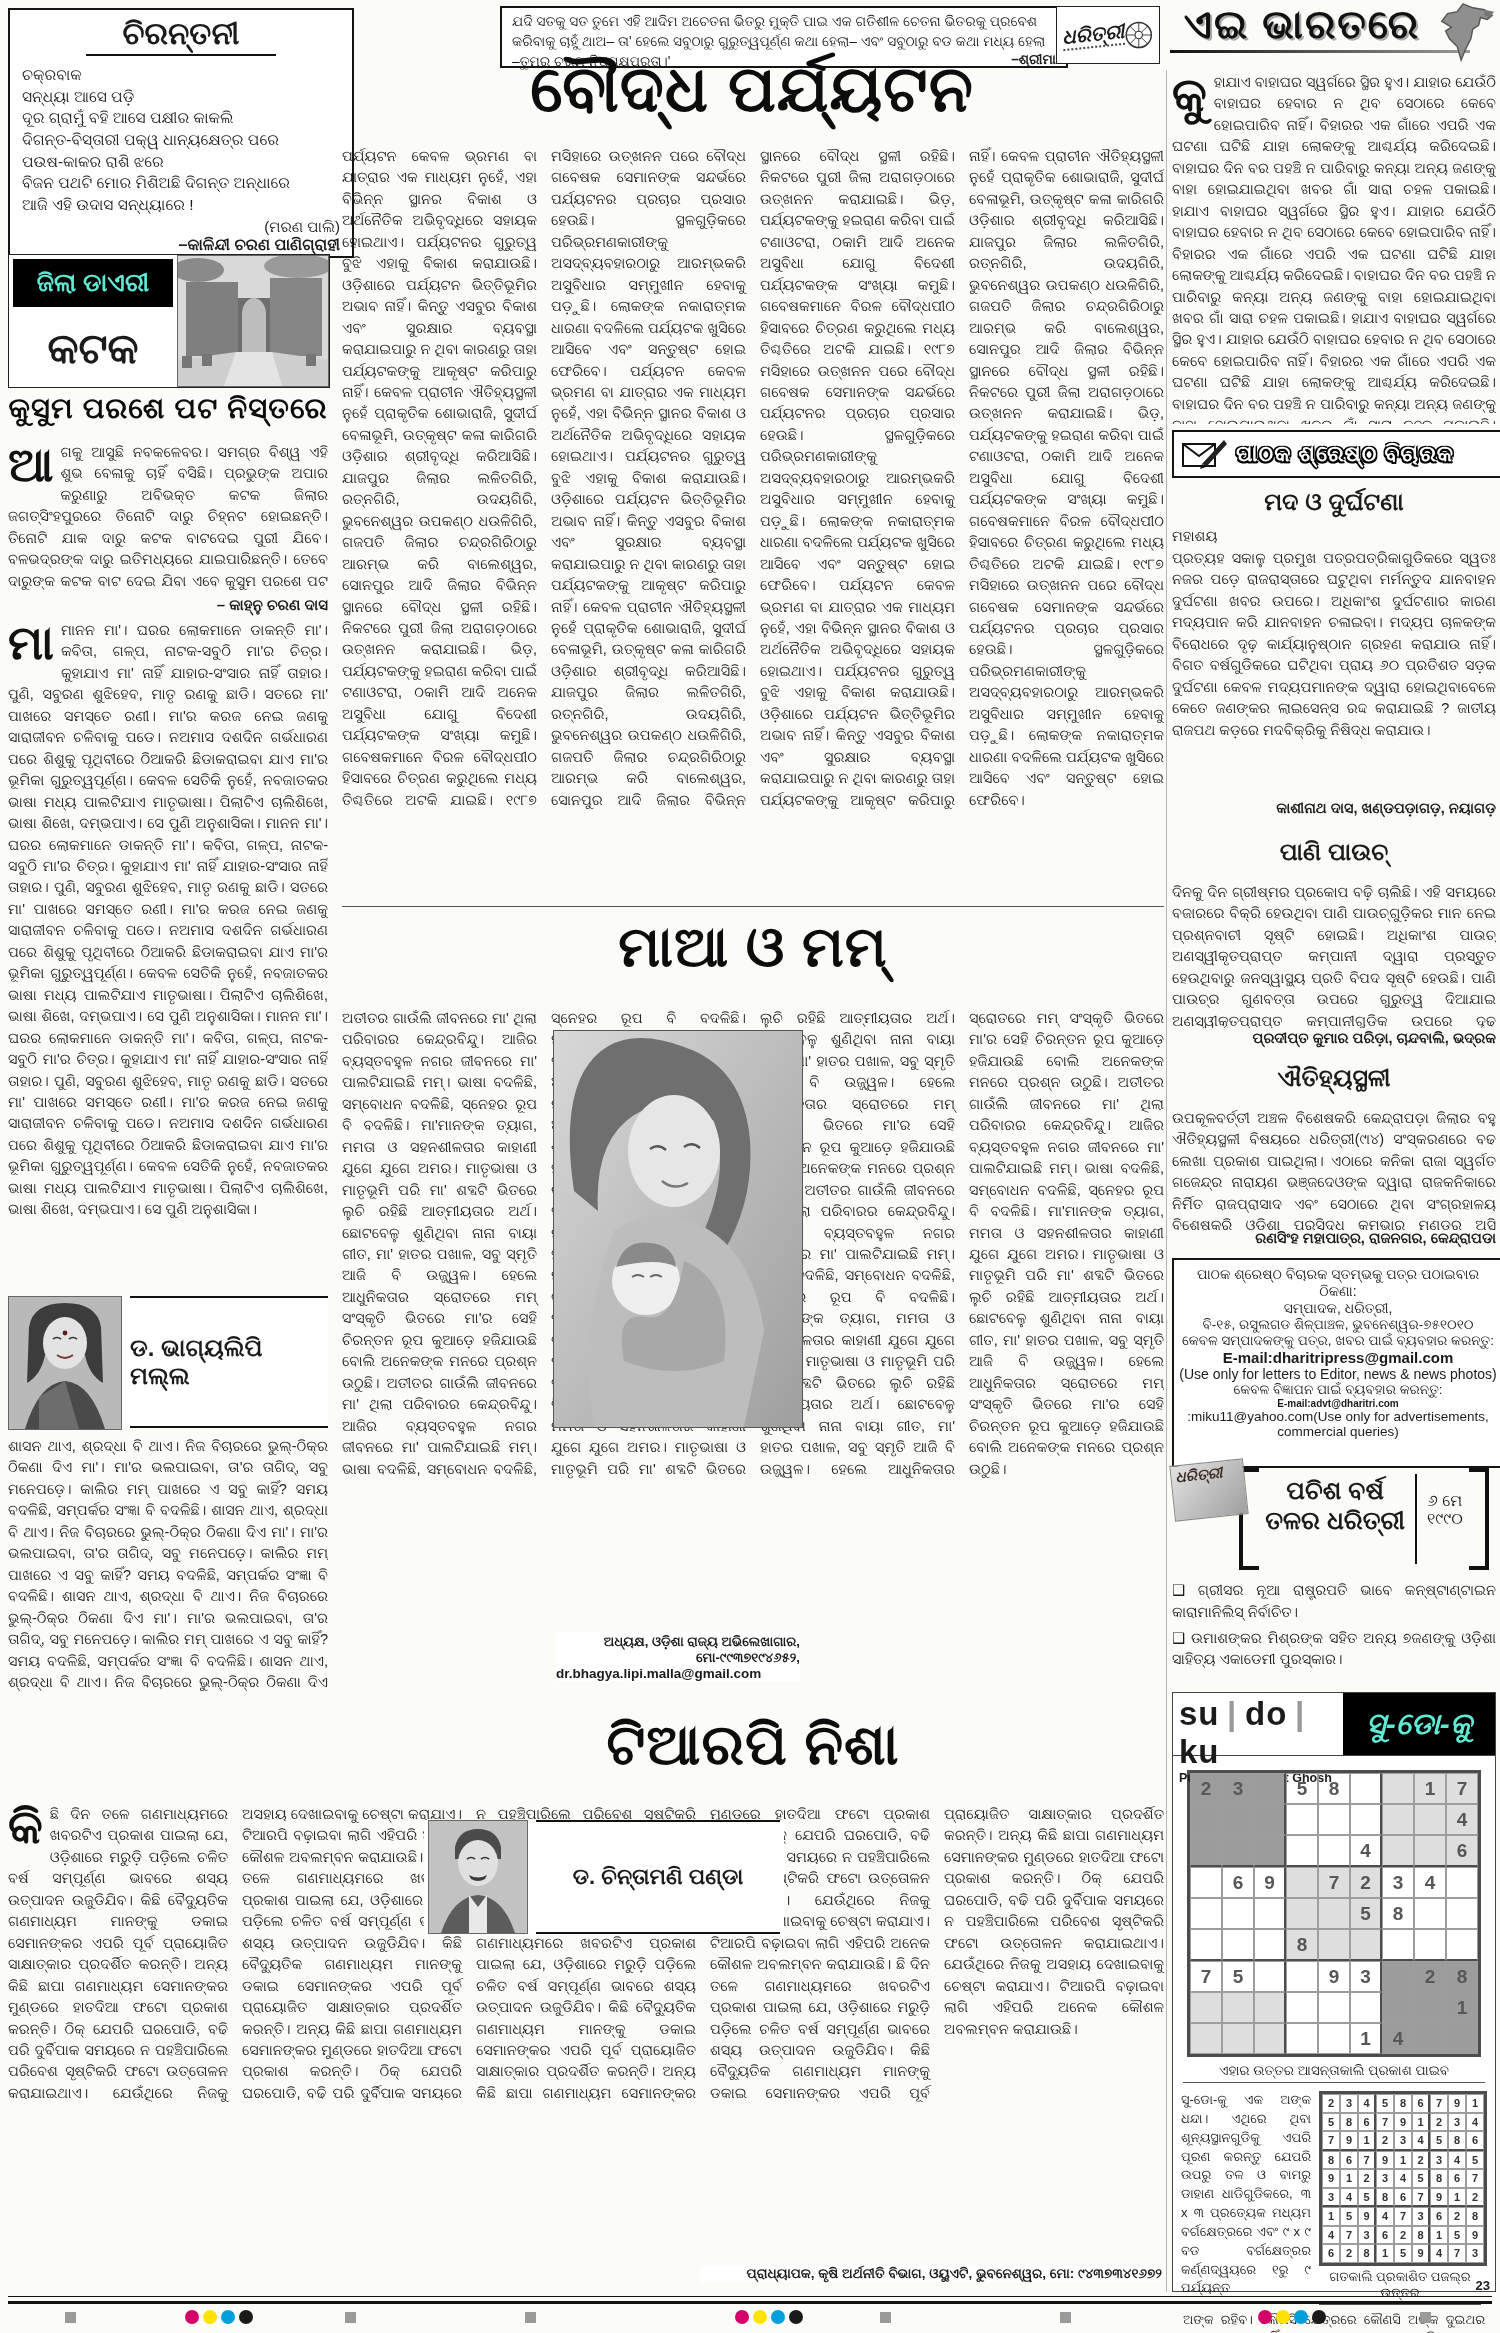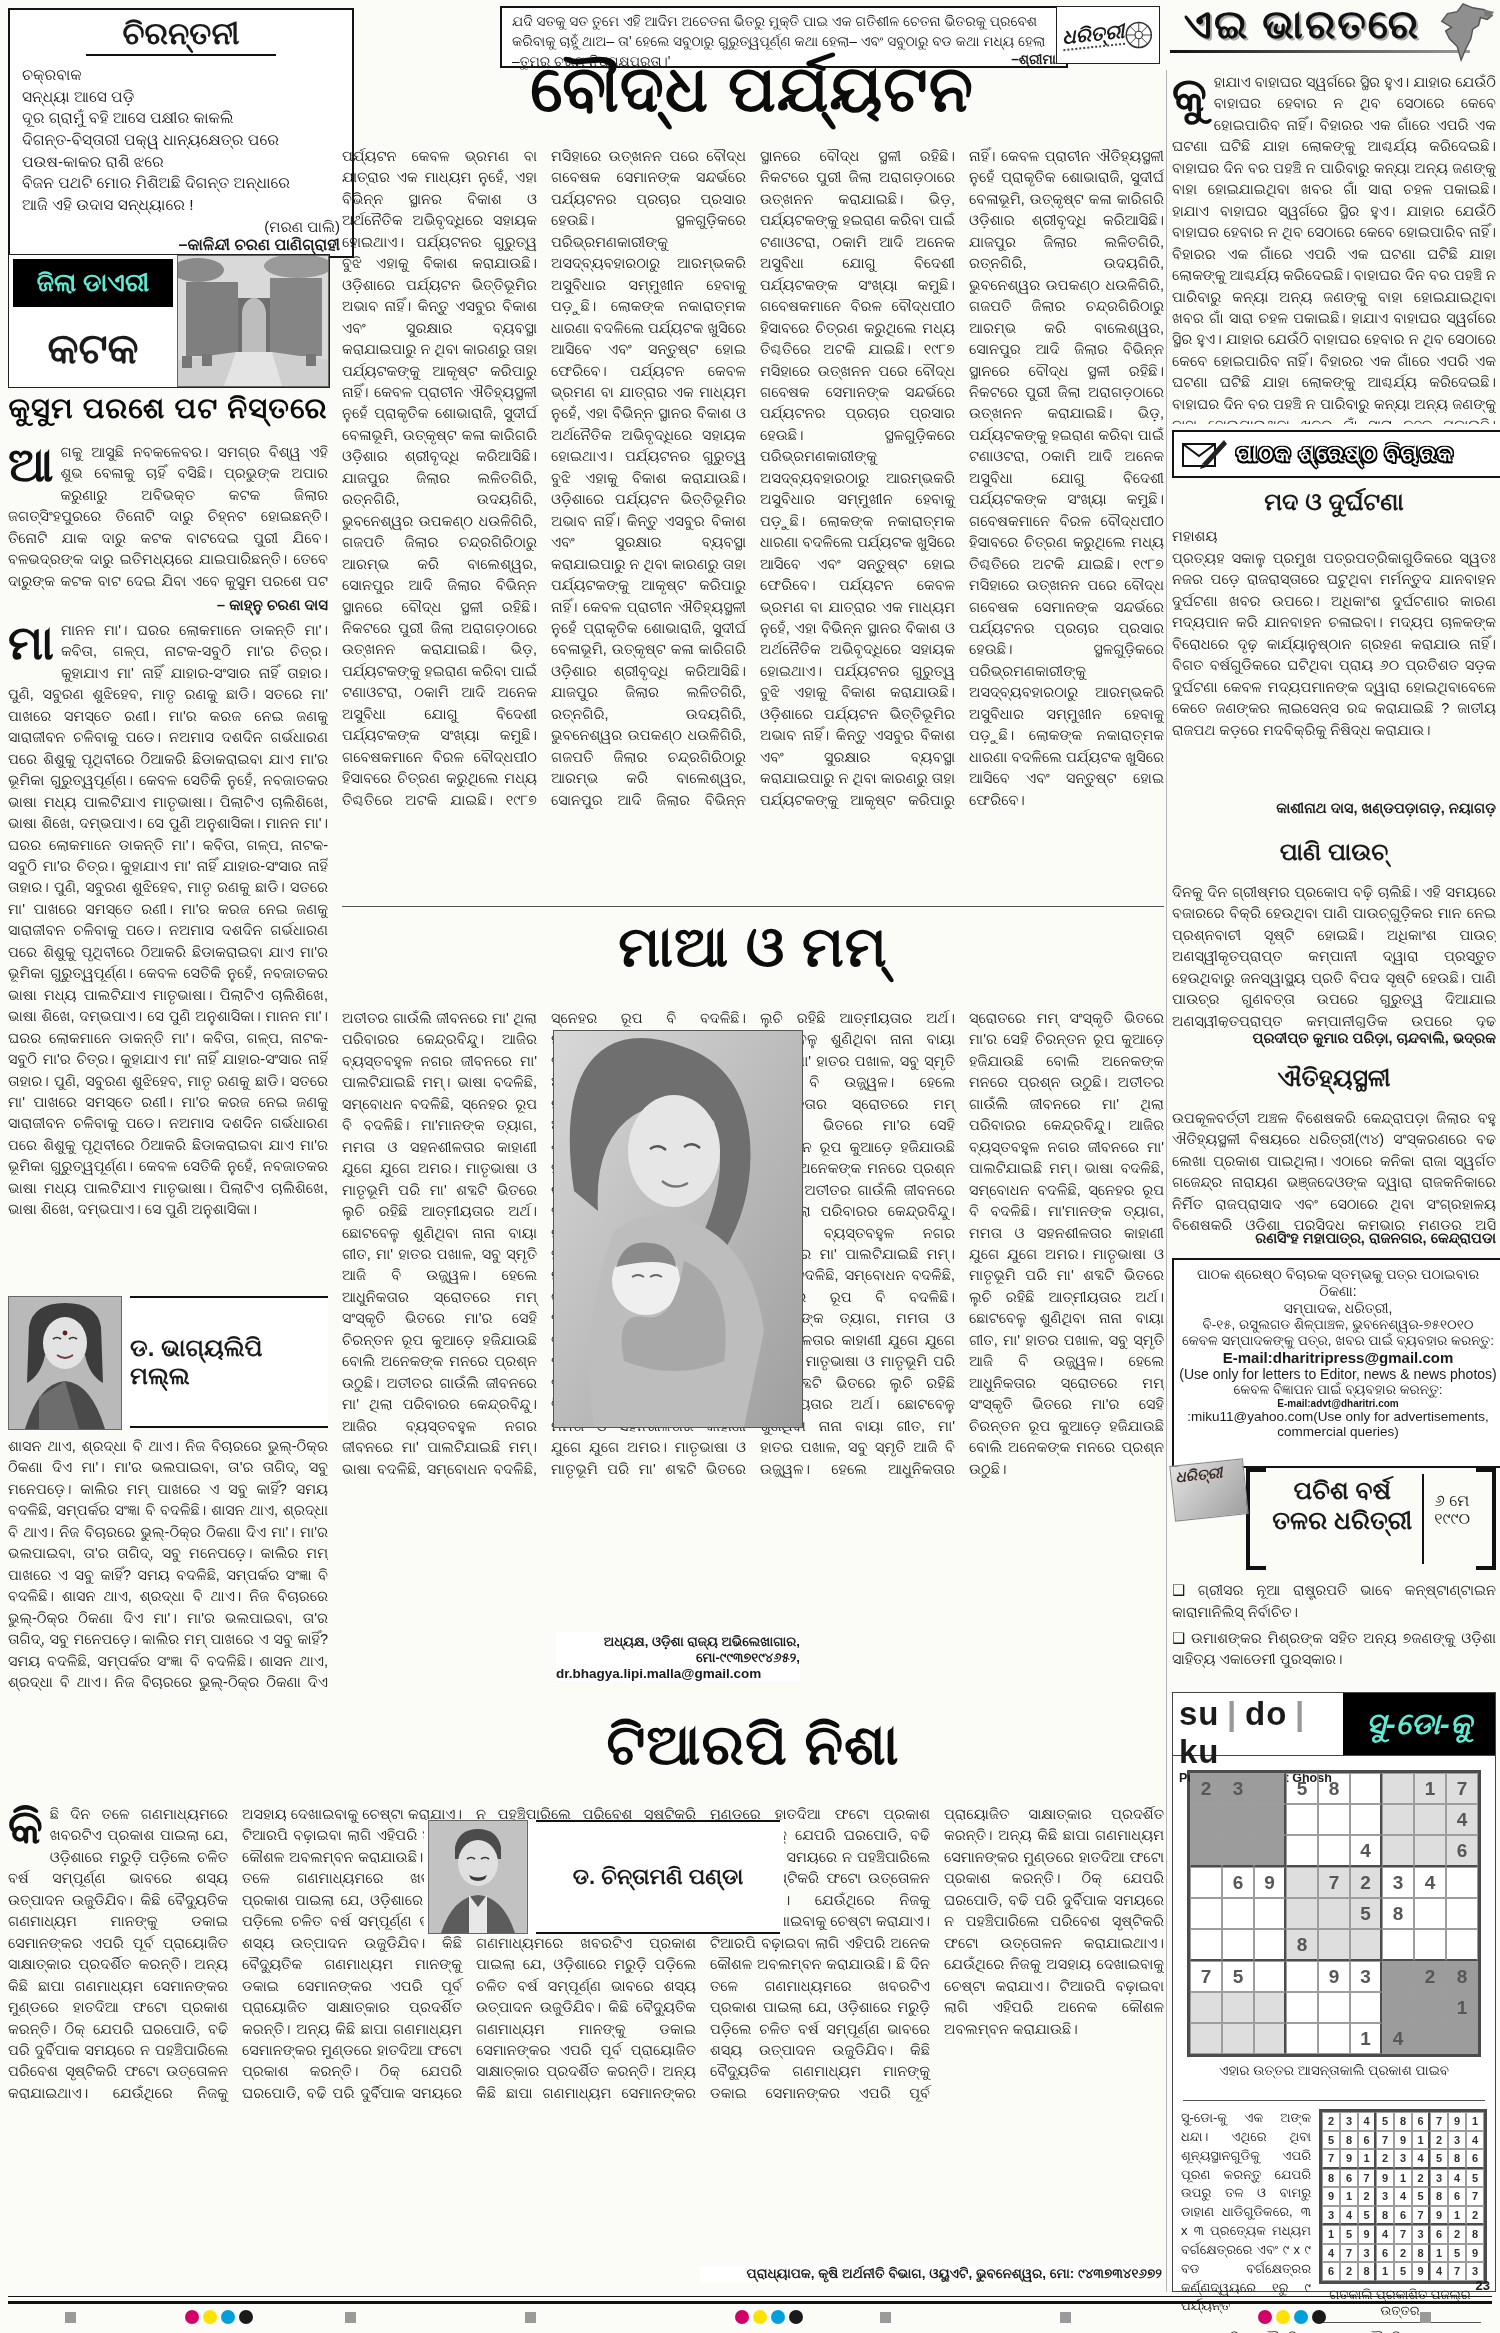--- a/index.html
+++ b/index.html
@@ -216,21 +216,21 @@
   <div style="font-size:14px">(Use only for letters to Editor, news &amp; news photos)</div>
   <div style="font-size:13.5px">କେବଳ ବିଜ୍ଞାପନ ପାଇଁ ବ୍ୟବହାର କରନ୍ତୁ:</div>
   <div style="font-size:10px;font-weight:bold">E-mail:advt@dharitri.com</div>
   <div style="font-size:13.5px">:miku11@yahoo.com(Use only for advertisements, commercial queries)</div>
 </div>
 
 <div class="abs" style="left:1172px;top:1468px;width:324px;height:216px">
   <div style="position:absolute;left:0;top:-6px;width:72px;height:54px;background:linear-gradient(135deg,#e2e2e2,#9f9f9f);border:1px solid #888;transform:rotate(-6deg)">
     <span style="font-style:italic;font-weight:bold;font-size:15px;color:#3d2c24;display:block;padding:2px 4px">ଧରିତ୍ରୀ</span>
   </div>
-  <div style="display:flex;align-items:stretch;justify-content:flex-end;margin-left:60px;height:102px">
+  <div style="display:flex;align-items:stretch;justify-content:center;margin-left:60px;height:102px">
     <div style="width:16px;border:4px solid #111;border-right:none"></div>
     <div style="text-align:center;padding:8px 10px 0 6px">
       <div style="font-size:25px;font-weight:bold">ପଚିଶ ବର୍ଷ</div>
       <div style="font-size:25px;font-weight:bold">ତଳର ଧରିତ୍ରୀ</div>
     </div>
     <div style="width:2px;background:#111;margin:6px 0"></div>
     <div style="text-align:center;padding:24px 6px 0 10px">
       <div style="font-size:16px">୬ ମେ</div>
       <div style="font-size:16px">୧୯୯୦</div>
     </div>
@@ -328,21 +328,21 @@
       <div class="sc s1"></div>
       <div class="sc s1 br"></div>
       <div class="sc s0"></div>
       <div class="sc s0"></div>
       <div class="sc s0 br">1</div>
       <div class="sc s2">4</div>
       <div class="sc s2"></div>
       <div class="sc s2"></div>
     </div>
 
-  <div class="center" style="font-size:13.5px;border-bottom:1.5px solid #555;padding-bottom:21px;margin:0 10px">ଏହାର ଉତ୍ତର ଆସନ୍ତାକାଲି ପ୍ରକାଶ ପାଇବ</div>
+  <div class="center" style="font-size:13.5px;border-bottom:1.5px solid #555;padding-bottom:3px;margin:0 10px">ଏହାର ଉତ୍ତର ଆସନ୍ତାକାଲି ପ୍ରକାଶ ପାଇବ</div>
 
   <div style="display:flex;gap:8px;padding:8px 8px 0">
     <div class="sm" style="width:140px;text-align:justify">ସୁ-ଡୋ-କୁ ଏକ ଅଙ୍କ ଧନ୍ଦା। ଏଥିରେ ଥିବା ଶୂନ୍ୟସ୍ଥାନଗୁଡିକୁ ଏପରି ପୂରଣ କରନ୍ତୁ ଯେପରି ଉପରୁ ତଳ ଓ ବାମରୁ ଡାହାଣ ଧାଡିଗୁଡିକରେ, ୩ x ୩ ପ୍ରତ୍ୟେକ ମଧ୍ୟମ ବର୍ଗକ୍ଷେତ୍ରରେ ଏବଂ ୯ x ୯ ବଡ ବର୍ଗକ୍ଷେତ୍ରର କର୍ଣ୍ଣଦ୍ୱୟରେ ୧ରୁ ୯ ପର୍ଯ୍ୟନ୍ତ</div>
     <div>
       <div id="solution-grid" class="sgrid">
           <div class="sc">2</div>
           <div class="sc">3</div>
           <div class="sc br">4</div>
           <div class="sc">5</div>
           <div class="sc">8</div>

